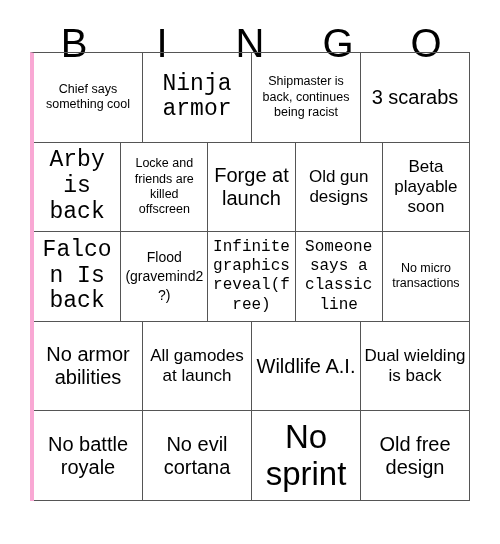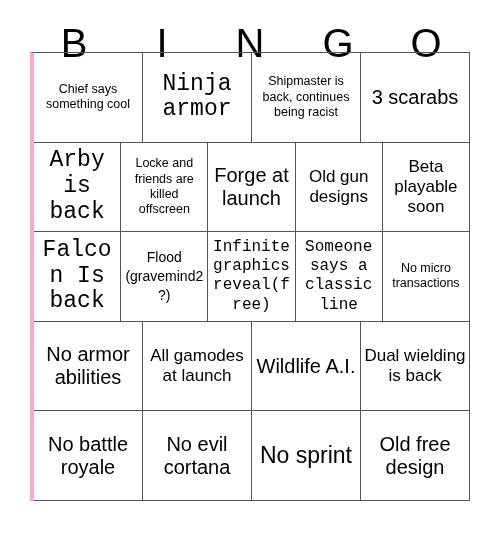--- a/index.html
+++ b/index.html
@@ -78,21 +78,21 @@
     overflow-wrap: break-word;
     hyphens: none;
   }
   
   .fs-xs   { font-size: 14px;  line-height: 1.35; }
   .fs-s    { font-size: 12.5px; line-height: 1.22; }
   .fs-m    { font-size: 16px; line-height: 1.2; font-family: Liberation Mono, monospace; }
   .fs-l    { font-size: 17px;   line-height: 1.18; }
   .fs-xl   { font-size: 20px;   line-height: 1.15; }
   .fs-xxl  { font-size: 23px;   line-height: 1.12; font-family: Liberation Mono, monospace; }
-  .fs-huge { font-size: 23px;   line-height: 1.1; }
+  .fs-huge { font-size: 33px;   line-height: 1.1; }
 </style>
 </head>
 <body>
 
 <div class="card">
 
   <div class="header-row">
     <div class="header-letter">B</div>
     <div class="header-letter">I</div>
     <div class="header-letter">N</div>

